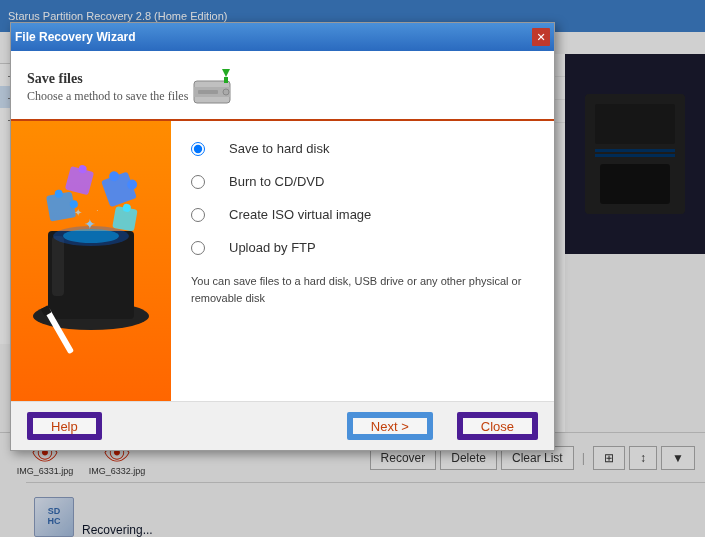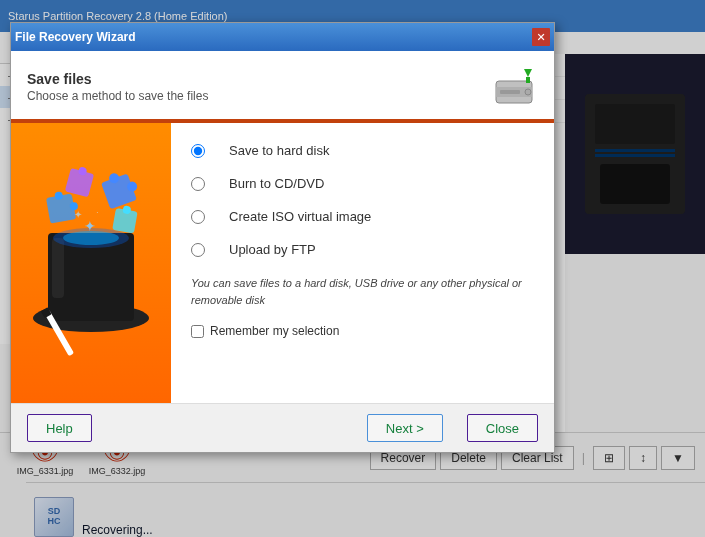--- a/index.html
+++ b/index.html
@@ -187,22 +187,22 @@
       cursor: pointer;
       font-size: 11px;
       display: flex; align-items: center; justify-content: center;
       border-radius: 1px;
     }
 
     
     .dialog-header {
       padding: 12px 16px 8px;
       background: white;
-      border-bottom: 4px solid #c2410c;
-      display: flex; align-items: center; justify-content: space-between;
+      border-bottom: 2px solid #c2410c;
+      display: flex; align-items: center; justify-content: flex-start; font-family: Liberation Serif, serif;
     }
     .dialog-header-left h2 {
       font-size: 14px;
       font-weight: bold;
       color: #333;
       margin-bottom: 2px;
     }
     .dialog-header-left p {
       font-size: 12px;
       color: #555;
@@ -249,21 +249,20 @@
       font-size: 13px;
       color: #333;
     }
 
     .info-text {
       font-size: 11px;
       color: #444;
       line-height: 1.5;
       margin-top: 14px;
       margin-bottom: 16px;
-      font-style: italic;
     }
 
     .checkbox-row {
       display: flex; align-items: center; gap: 6px;
       margin-top: 8px;
     }
     .checkbox-input {
       width: 13px; height: 13px;
       cursor: pointer;
     }
@@ -276,25 +275,25 @@
     .dialog-footer {
       padding: 10px 16px;
       background: #f0f0f0;
       border-top: 1px solid #ddd;
       display: flex; align-items: center; justify-content: space-between;
     }
 
     .footer-btn {
       height: 28px;
       padding: 0 18px;
-      border: 1px solid #4c1d95;
+      border: 6px solid #4c1d95;
       background: #f5f5f5;
       cursor: pointer;
       font-size: 13px;
-      color: #15803d;
+      color: #c2410c;
       border-radius: 2px;
     }
     .footer-btn.primary {
       border-color: #4a90d9;
       background: #f5f5f5;
     }
   </style>
 </head>
 <body>
 
@@ -484,24 +483,20 @@
           <label class="radio-label">Create ISO virtual image</label>
         </div>
 
         <div class="radio-option">
           <input type="radio" class="radio-input" name="save_method" style="">
           <label class="radio-label">Upload by FTP</label>
         </div>
 
         <p class="info-text">You can save files to a hard disk, USB drive or any other physical or removable disk</p>
 
-        <div class="checkbox-row">
-          <input type="checkbox" class="checkbox-input" style="">
-          <label class="checkbox-label">Remember my selection</label>
-        </div>
 
       </div>
     </div>
 
     <div class="dialog-footer">
       <button class="footer-btn">Help</button>
       <div style="display:flex; gap:24px;">
         <button class="footer-btn primary">Next &gt;</button>
         <button class="footer-btn">Close</button>
       </div>

